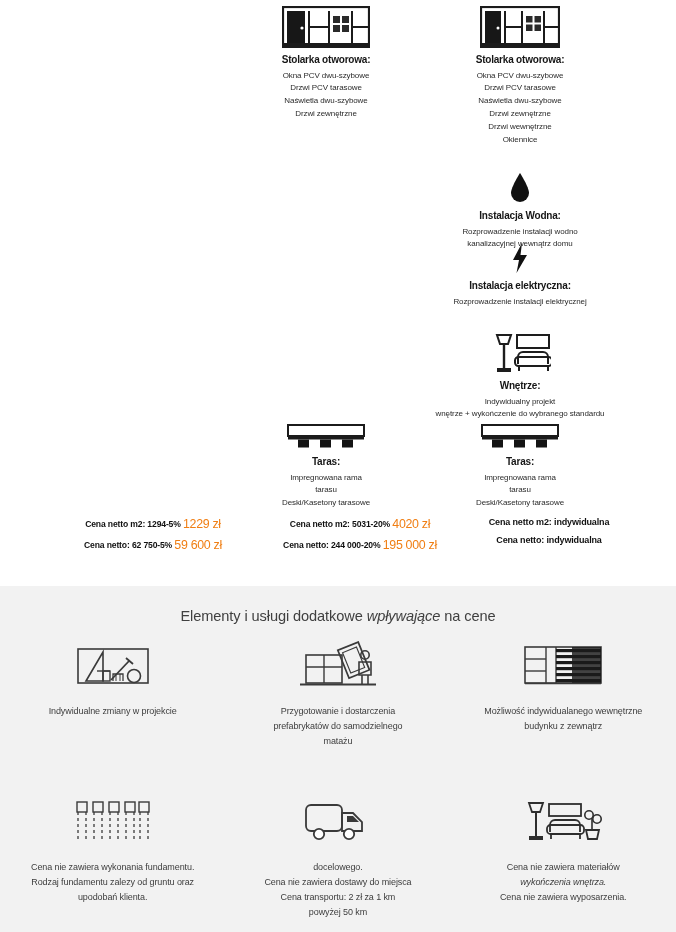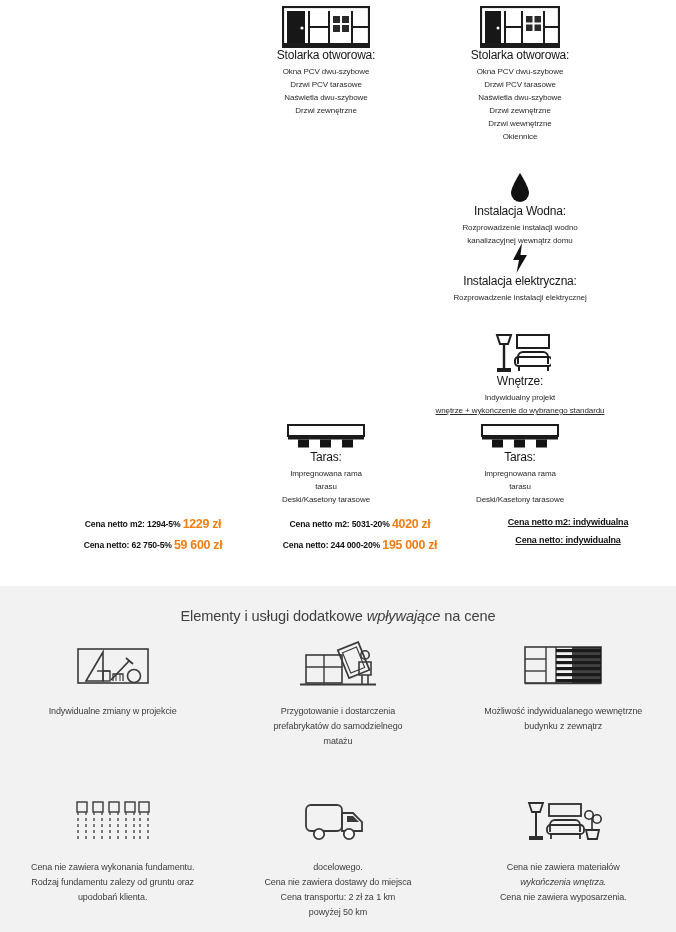--- a/index.html
+++ b/index.html
@@ -37,24 +37,25 @@
 
   .icon-wrap {
     display: flex;
     align-items: flex-end;
     justify-content: center;
     margin: 0 auto;
   }
   .icon-wrap svg { display: block; }
 
   .blk-title {
-    font-size: 12px;
-    font-weight: normal;
+    font-size: 10px;
+    font-weight: bold;
     letter-spacing: -0.2px;
     color: #161616;
+    margin-top: 6px;
     margin-bottom: 3px;
     line-height: 1.25;
   }
   .blk-line {
     font-size: 8px;
     color: #2b2b2b;
     line-height: 1.62;
     letter-spacing: -0.1px;
     white-space: nowrap;
   }
@@ -71,35 +72,35 @@
     top: 518px;
     width: 676px;
     height: 60px;
   }
   .price-col {
     position: absolute;
     text-align: center;
   }
   .pc-0 { left: 38px;  width: 230px; }
   .pc-1 { left: 245px; width: 230px; }
-  .pc-2 { left: 460px; width: 216px; text-decoration: underline; }
+  .pc-2 { left: 441px; width: 216px; }
 
   .price-line {
     font-size: 8.6px;
     font-weight: bold;
     color: #111111;
     line-height: 1;
     white-space: nowrap;
     letter-spacing: -0.15px;
     margin-bottom: 9px;
   }
   .price-line .hl {
     color: #f07e13;
     font-size: 12.4px;
-    font-weight: bold;
+    font-weight: normal;
     letter-spacing: -0.3px;
     vertical-align: -1px;
   }
   .price-line.plain { font-size: 9px; }
 
   
   .extras {
     position: absolute;
     left: 0;
     top: 586px;
@@ -255,21 +256,21 @@
           <rect x="8" y="36" width="14" height="4" fill="#1d1d1d"></rect>
           <rect x="28" y="3" width="32" height="13" fill="none" stroke="#1d1d1d" stroke-width="2"></rect>
           <path d="M29 32 v-7 a5 5 0 0 1 5-5 h20 a5 5 0 0 1 5 5 v7" fill="none" stroke="#1d1d1d" stroke-width="2"></path>
           <rect x="26" y="25" width="37" height="9" rx="3.5" fill="none" stroke="#1d1d1d" stroke-width="2"></rect>
           <line x1="30" y1="34" x2="30" y2="39" stroke="#1d1d1d" stroke-width="2"></line>
           <line x1="59" y1="34" x2="59" y2="39" stroke="#1d1d1d" stroke-width="2"></line>
         </svg>
       </div>
       <div class="blk-title">Wnętrze:</div>
       <div class="blk-line">Indywidualny projekt</div>
-      <div class="blk-line wide" style="margin-left:-46px; width:288px;text-decoration:underline;">wnętrze + wykończenie do wybranego standardu</div>
+      <div class="blk-line wide" style="margin-left:-46px; width:288px;">wnętrze + wykończenie do wybranego standardu</div>
     </div>
 
     <div class="block" style="position:absolute; top:424px; left:0; width:196px;">
       <div class="icon-wrap">
         <svg width="78" height="26" viewBox="0 0 78 26">
           <rect x="1" y="1" width="76" height="11" fill="#fff" stroke="#1b1b1b" stroke-width="2"></rect>
           <rect x="1" y="12" width="76" height="3.5" fill="#1b1b1b"></rect>
           <rect x="11" y="15.5" width="11" height="8" fill="#141414"></rect>
           <rect x="33" y="15.5" width="11" height="8" fill="#141414"></rect>
           <rect x="55" y="15.5" width="11" height="8" fill="#141414"></rect>

